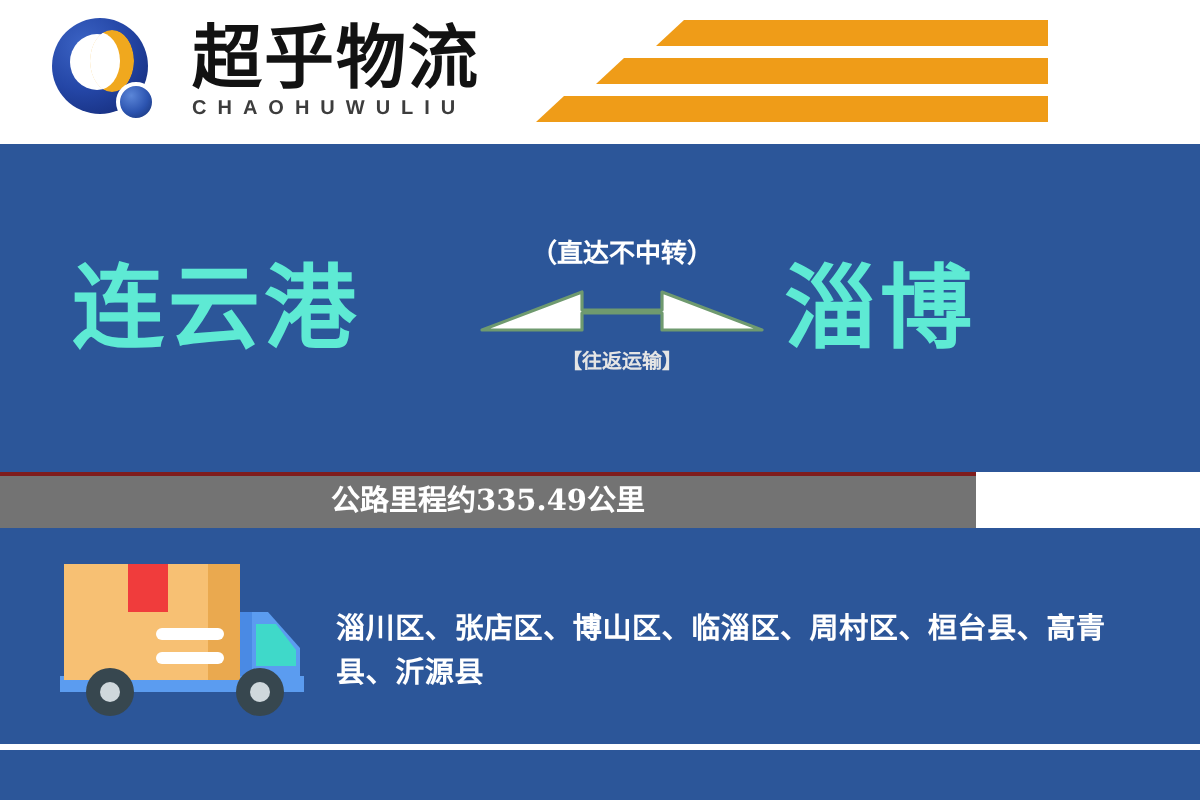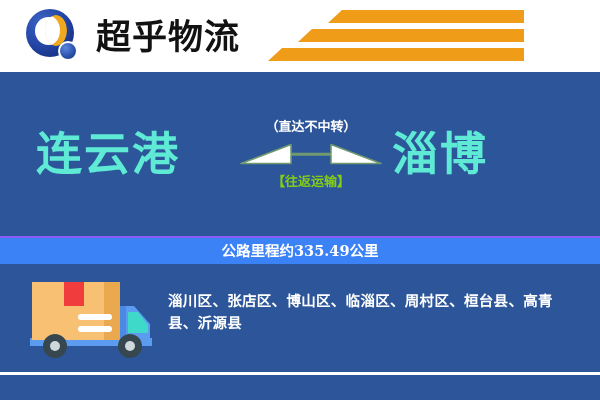--- a/index.html
+++ b/index.html
@@ -156,35 +156,35 @@
     line-height: 1;
     white-space: nowrap;
   }
   .arrow-wrap {
     margin: 7px 0 6px 0;
     width: 144px; height: 30px;
     position: relative;
   }
   .arrow-svg { display: block; }
   .route-note-bottom {
-    font-family: Liberation Mono, monospace;
-    font-size: 13px;
-    font-weight: 700;
-    color: #84cc16;
+    font-family: Liberation Serif, serif;
+    font-size: 10px;
+    font-weight: 700;
+    color: #e5e5e5;
     line-height: 1;
     white-space: nowrap;
   }
 
   
   .info-bar {
     position: absolute;
     left: 0; top: 236px;
-    width: 600px; height: 28px;
-    background: #3b82f6;
-    border-top: 2px solid #8b5cf6;
+    width: 488px; height: 28px;
+    background: #737373;
+    border-top: 2px solid #7f1d1d;
     box-sizing: border-box;
     display: flex;
     align-items: center;
     justify-content: center;
     gap: 20px;
   }
   .info-item {
     font-family: "DejaVu Serif", "Liberation Serif", serif;
     font-size: 14.5px;
     font-weight: 700;
@@ -200,21 +200,21 @@
     width: 600px; height: 108px;
     background: #2c5699;
   }
   .truck {
     position: absolute;
     left: 22px; top: 12px;
     width: 134px; height: 84px;
   }
   .districts-text {
     position: absolute;
-    left: 168px; top: 26px;
+    left: 168px; top: 40px;
     width: 414px;
     font-family: "DejaVu Serif", "Liberation Serif", serif;
     font-size: 14.5px;
     font-weight: 700;
     color: #ffffff;
     line-height: 1.5;
     letter-spacing: 0.3px;
   }
 
   .divider {
@@ -239,20 +239,21 @@
 
     <div class="logo-block">
       <div class="logo-mark">
         <div class="logo-ring"></div>
         <div class="logo-hole"></div>
         <div class="logo-crescent"></div>
         <div class="logo-dot"></div>
       </div>
       <div class="logo-text">
         <div class="logo-cn">超乎物流</div>
+        <div class="logo-en">CHAOHUWULIU</div>
       </div>
     </div>
 
     <div class="stripes">
       <div class="stripe s1"></div>
       <div class="stripe s2"></div>
       <div class="stripe s3"></div>
     </div>
 
   </div>

